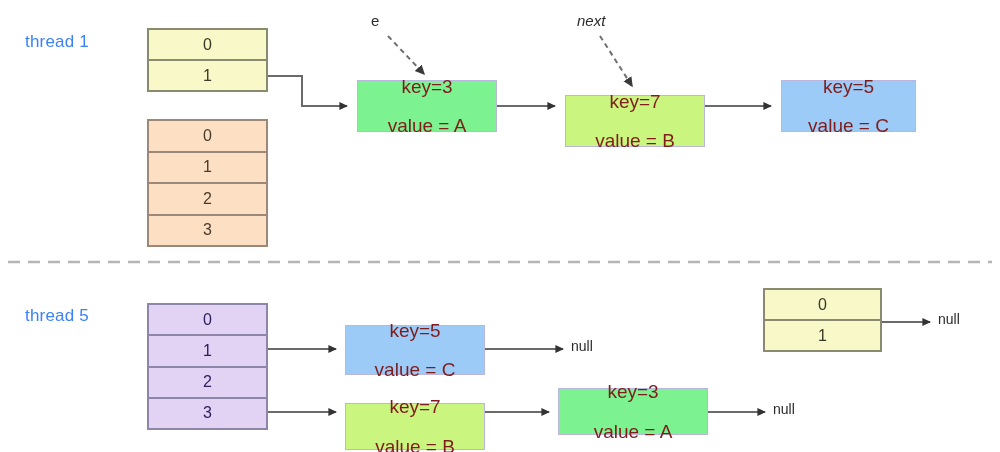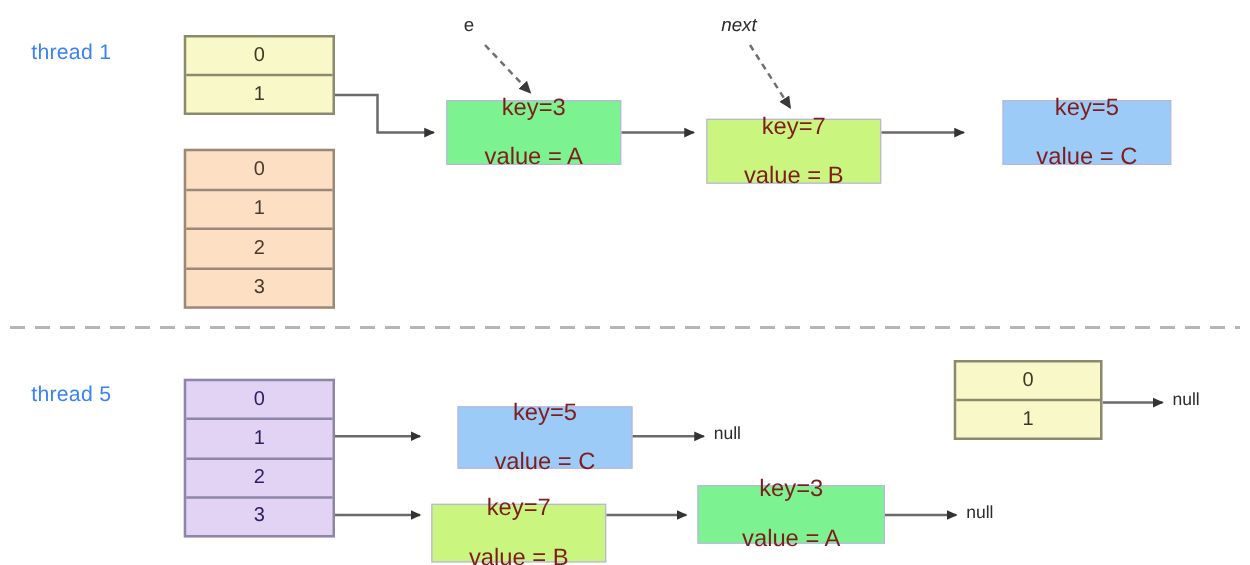--- a/index.html
+++ b/index.html
@@ -64,21 +64,21 @@
     align-items: center;
     justify-content: center;
     line-height: 1.22;
     color: #7f1d1d;
     font-size: 19px;
     gap: 16px;
   }
   .node .k, .node .v { display: block; white-space: nowrap; }
   .node-green  { background: #7cf291; }
   .node-lgreen { background: #caf57f; margin-top: 15px; }
-  .node-blue   { background: #9ccbf7; margin-left: 21px; }
+  .node-blue   { background: #9ccbf7; }
 
   
   .null-text {
     font-size: 14px;
     color: #2b2b2b;
     white-space: nowrap;
   }
 
   
   .ptr-label {

